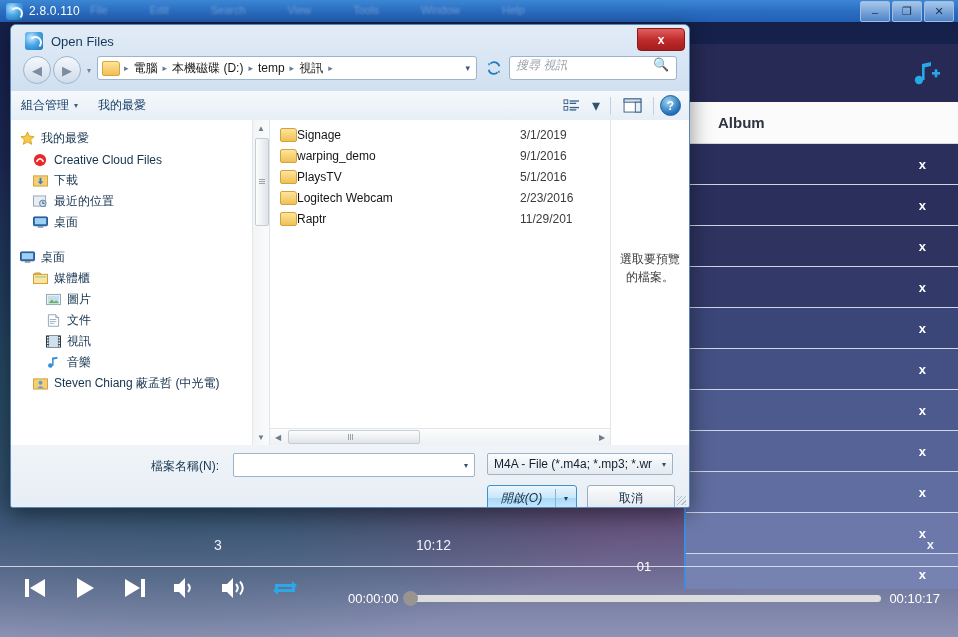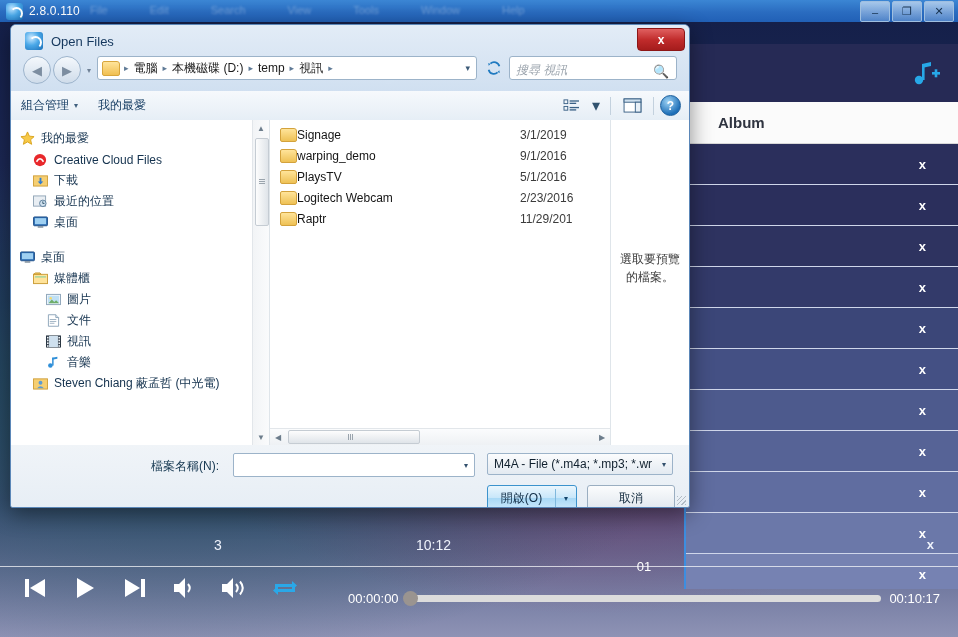--- a/index.html
+++ b/index.html
@@ -101,21 +101,21 @@
     background:#fff;border:1px solid #9cb3c9;border-radius:3px;display:flex;align-items:center;
     padding-left:4px;box-sizing:border-box;}
   .folder-ic{width:16px;height:13px;background:linear-gradient(180deg,#ffe49a,#f0bf52);
     border:1px solid #d8a63c;border-radius:2px 3px 2px 2px;flex:none;margin-right:2px;}
   .crumb{font-size:12px;color:#1a1a1a;padding:0 3px;white-space:nowrap;}
   .crumb-sep{color:#5f7a96;font-size:9px;padding:0 2px;}
   .addr-caret2{margin-left:auto;margin-right:6px;color:#3c5a78;font-size:9px;}
   .refresh{position:absolute;left:472px;top:31px;width:22px;height:24px;
     display:flex;align-items:center;justify-content:center;color:#1f7ac0;font-size:14px;}
   .searchbox{position:absolute;left:498px;top:31px;width:168px;height:24px;
-    background:#fff;border:1px solid #9cb3c9;border-radius:3px;display:flex;align-items:flex-end;
+    background:#fff;border:1px solid #9cb3c9;border-radius:3px;display:flex;align-items:flex-start;
     padding:0 6px;box-sizing:border-box;}
   .searchbox .ph{font-size:12px;color:#9aa3ac;font-style:italic;flex:1;}
   .searchbox .mag{color:#3e7fb5;font-size:13px;}
 
   .toolbar{position:absolute;left:0;top:66px;width:678px;height:29px;
     background:linear-gradient(180deg,#f6f9fc,#e6eef6);border-bottom:1px solid #c6d3e0;
     display:flex;align-items:center;}
   .tb-item{font-size:12px;color:#10385f;padding:0 10px;display:flex;align-items:center;gap:5px;}
   .tb-caret{font-size:8px;color:#41617f;}
   .tb-right{margin-left:auto;display:flex;align-items:center;gap:2px;padding-right:8px;}
@@ -177,21 +177,21 @@
   .fn-input{position:absolute;left:222px;top:8px;width:240px;height:22px;background:#fff;
     border:1px solid #9cb3c9;border-radius:2px;display:flex;align-items:center;}
   .fn-caret{margin-left:auto;margin-right:6px;font-size:8px;color:#32506d;}
   .type-sel{position:absolute;left:476px;top:8px;width:186px;height:22px;
     background:linear-gradient(180deg,#fbfcfd,#e3eaf1);border:1px solid #9cb3c9;border-radius:2px;
     display:flex;align-items:center;padding:0 6px;box-sizing:border-box;font-size:12px;color:#10202e;}
   .type-sel .cc{margin-left:auto;font-size:8px;color:#32506d;}
   .btn-open{position:absolute;left:476px;top:40px;width:88px;height:24px;
     background:linear-gradient(180deg,#eaf6fd 0%,#c9e7fa 48%,#a9d9f6 52%,#cdeafc 100%);
     border:1px solid #3c93cd;border-radius:3px;display:flex;align-items:center;}
-  .btn-open .lbl{flex:1;text-align:center;font-size:12px;color:#0f2b44;}
+  .btn-open .lbl{flex:1;text-align:center;font-size:12px;color:#0f2b44;font-style:italic;}
   .btn-open .sp{width:1px;height:18px;background:#7fb8dd;}
   .btn-open .dd{width:20px;text-align:center;font-size:8px;color:#14456b;}
   .btn-cancel{position:absolute;left:576px;top:40px;width:86px;height:24px;
     background:linear-gradient(180deg,#fbfcfd,#e0e7ee);border:1px solid #9aaec1;border-radius:3px;
     display:flex;align-items:center;justify-content:center;font-size:12px;color:#11293d;}
   .grip{position:absolute;right:3px;bottom:2px;width:9px;height:9px;
     background:repeating-linear-gradient(135deg,#b2bcc6 0 1px,transparent 1px 3px);}
 </style>
 </head>
 <body>

